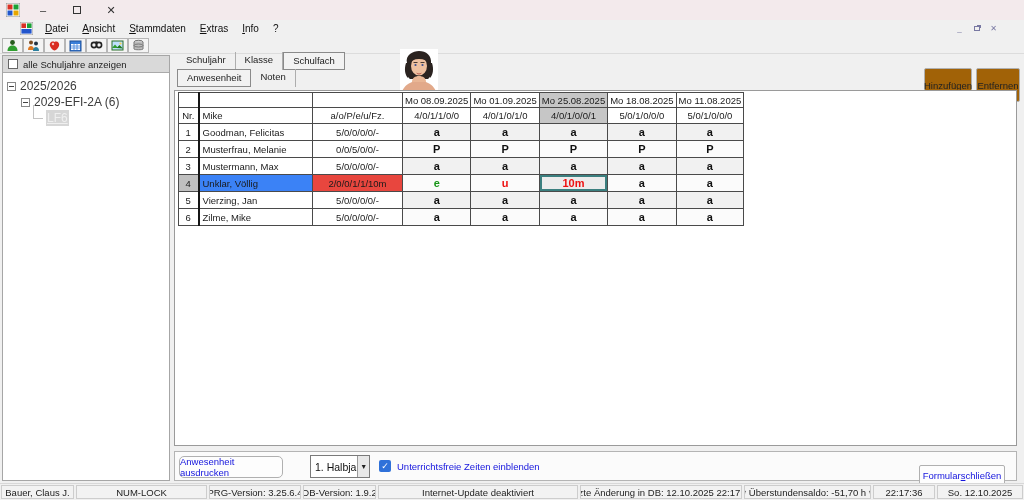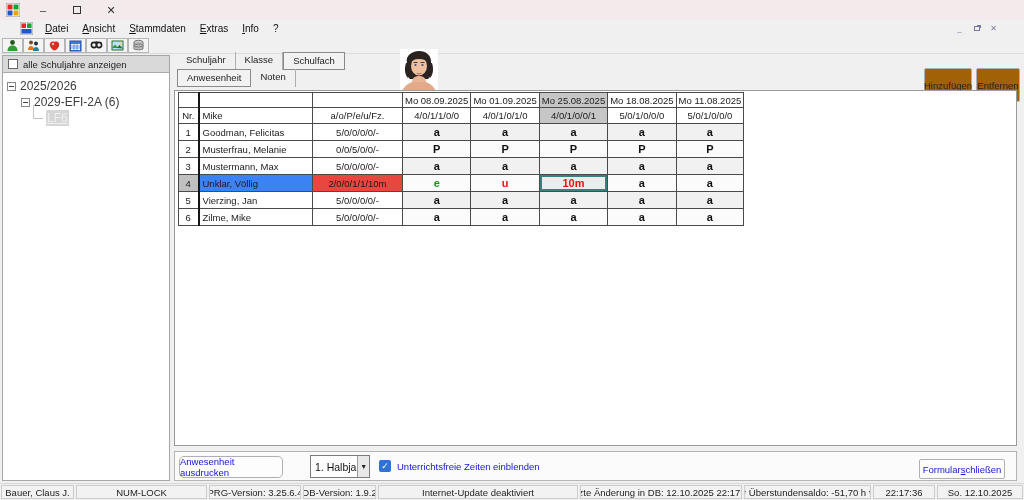--- a/index.html
+++ b/index.html
@@ -68,21 +68,21 @@
   table.att td.letter { font-size:11px; font-weight:bold; }
 
   
   .bottom-strip { position:absolute; left:2px; top:397px; width:843px; height:30px; background:#fbfbfb; border:1px solid #b4b4b4; }
   .btn-print { position:absolute; left:4px; top:4px; width:104px; height:22px; background:#fdfdfd; border:1px solid #b0b0b0; border-radius:5px; color:#1414dd; font-size:9.5px; display:flex; align-items:center; justify-content:center; }
   .dropdown { position:absolute; left:135px; top:3px; width:60px; height:23px; background:#fff; border:1px solid #7a7a7a; display:flex; align-items:center; }
   .dropdown .dd-text { flex:1 1 auto; padding-left:4px; font-size:10.5px; color:#111; white-space:nowrap; overflow:hidden; }
   .dropdown .dd-arrow { width:14px; height:100%; background:#e8e8e8; border-left:1px solid #9a9a9a; display:flex; align-items:center; justify-content:center; font-size:7px; color:#222; }
   .cb-blue { position:absolute; left:204px; top:8px; width:12px; height:12px; background:#2f71d9; border-radius:2px; color:#fff; font-size:9px; line-height:12px; text-align:center; }
   .cb-label { position:absolute; left:222px; top:9px; color:#1414dd; font-size:9.5px; white-space:nowrap; }
-  .btn-close { position:absolute; right:11px; top:7px; width:86px; height:20px; background:#fdfdfd; border:1px solid #b0b0b0; border-radius:2px; color:#1414dd; font-size:9.5px; display:flex; align-items:center; justify-content:center; white-space:nowrap; }
+  .btn-close { position:absolute; right:11px; top:13px; width:86px; height:20px; background:#fdfdfd; border:1px solid #b0b0b0; border-radius:2px; color:#1414dd; font-size:9.5px; display:flex; align-items:center; justify-content:center; white-space:nowrap; }
 
   
   .statusbar { position:absolute; left:0; top:483px; width:1024px; height:17px; background:#f0f0f0; border-top:1px solid #d8d8d8; display:flex; align-items:stretch; padding:1px 1px; gap:2px; font-size:9.5px; color:#222; }
   .seg { border:1px solid #cdcdcd; background:#f2f2f2; display:flex; align-items:center; justify-content:center; white-space:nowrap; overflow:hidden; }
 </style>
 </head>
 <body>
 
 <div class="titlebar">
   <svg class="app-icon" viewBox="0 0 14 14">

